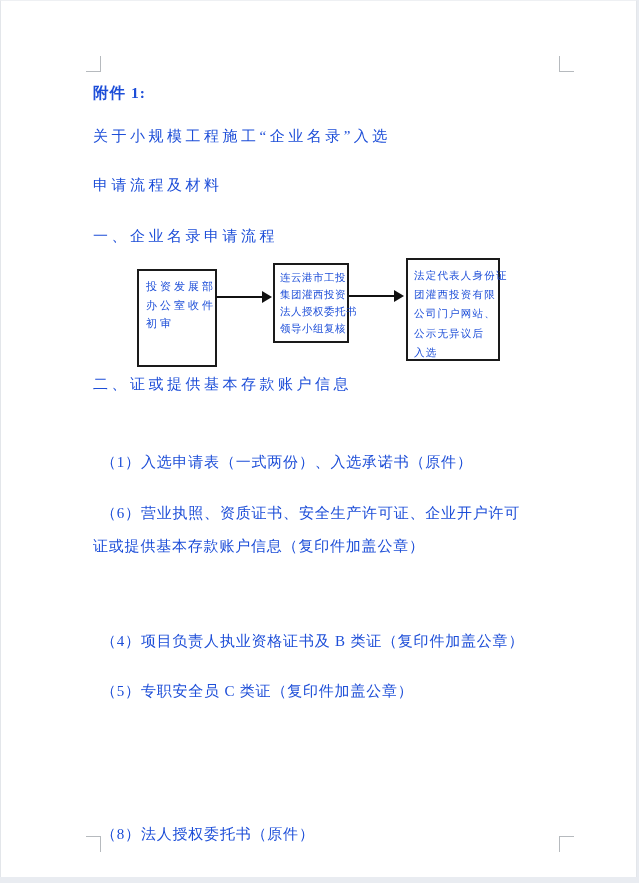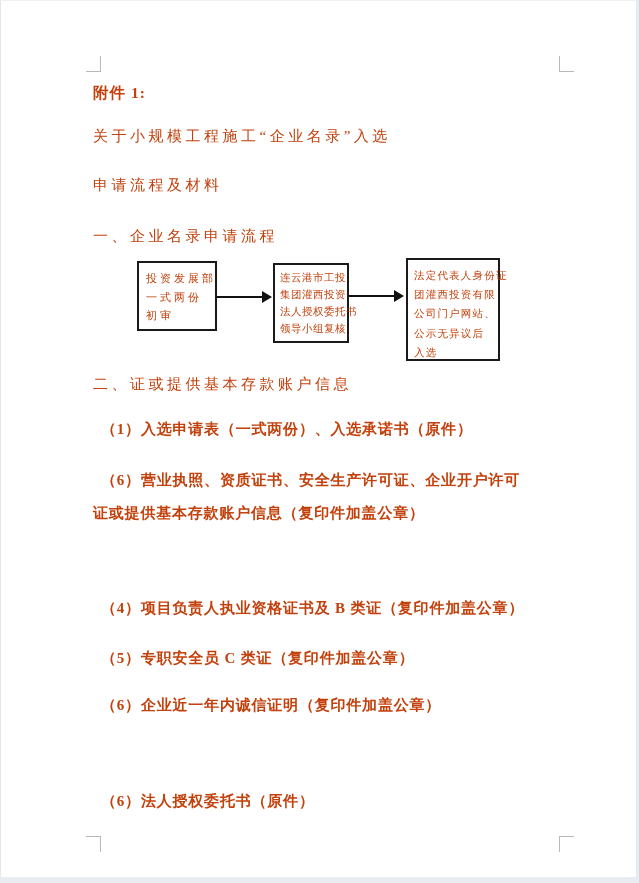--- a/index.html
+++ b/index.html
@@ -19,49 +19,49 @@
     position: absolute;
     left: 0;
     top: 0;
     width: 637px;
     height: 877px;
     background: #ffffff;
     border-left: 1px solid #e3e6ea;
     border-right: 1px solid #e3e6ea;
     border-top: 1px solid #eef0f3;
     box-sizing: border-box;
-    color: #c2410c;
+    color: #1d4ed8;
   }
   .txt {
     position: absolute;
     white-space: nowrap;
     font-size: 15px;
     line-height: 18px;
   }
   .reg { letter-spacing: 3.5px; font-weight: normal; }
-  .bold { letter-spacing: 0.8px; font-weight: bold; }
+  .bold { letter-spacing: 0.8px; font-weight: normal; margin-top: 33px; }
   .attach { font-weight: bold; letter-spacing: 1px; font-size: 15.5px; }
   .two-line {
     white-space: pre-line;
     line-height: 33px;
     text-indent: 8px;
   }
   .item { text-indent: 8px; }
   
   .fbox {
     position: absolute;
     border: 2px solid #1a1a1a;
     box-sizing: border-box;
     background: #ffffff;
   }
   .fbox .bline {
     display: block;
     white-space: nowrap;
   }
-  .fbox1 { left: 136px; top: 260px; width: 80px; height: 70px; padding: 6px 3px 0 7px; }
+  .fbox1 { left: 136px; top: 268px; width: 80px; height: 98px; padding: 6px 3px 0 7px; }
   .fbox1 .bline { font-size: 11px; letter-spacing: 3px; line-height: 18.5px; }
   .fbox2 { left: 272px; top: 262px; width: 76px; height: 80px; padding: 4px 0 0 5px; }
   .fbox2 .bline { font-size: 10.5px; letter-spacing: 0.5px; line-height: 17px; }
   .fbox3 { left: 405px; top: 257px; width: 94px; height: 103px; padding: 6px 0 0 6px; }
   .fbox3 .bline { font-size: 10.5px; letter-spacing: 1.2px; line-height: 19.2px; }
   .arrow-line {
     position: absolute;
     height: 2px;
     background: #111111;
   }
@@ -108,21 +108,21 @@
 
     <div class="txt reg" style="left:92px; top:126px;">关于小规模工程施工“企业名录”入选</div>
 
     <div class="txt reg" style="left:92px; top:175px;">申请流程及材料</div>
 
     <div class="txt reg" style="left:92px; top:226px;">一、企业名录申请流程</div>
 
     <div>
       <div class="fbox fbox1">
         <span class="bline">投资发展部</span>
-        <span class="bline">一式两份</span>
+        <span class="bline">办公室收件</span>
         <span class="bline">初审</span>
       </div>
 
       <div class="arrow-line" style="left:215px; top:295px; width:47px;"></div>
       <div class="arrow-head" style="left:261px; top:290px;"></div>
 
       <div class="fbox fbox2">
         <span class="bline">连云港市工投</span>
         <span class="bline">集团灌西投资</span>
         <span class="bline">法人授权委托书</span>
@@ -146,20 +146,19 @@
     <div class="txt bold item" style="left:92px; top:419px;">（1）入选申请表（一式两份）、入选承诺书（原件）</div>
 
     <div class="txt bold two-line" style="left:92px; top:463px;">（6）营业执照、资质证书、安全生产许可证、企业开户许可
 证或提供基本存款账户信息（复印件加盖公章）</div>
 
 
     <div class="txt bold item" style="left:92px; top:598px;">（4）项目负责人执业资格证书及 B 类证（复印件加盖公章）</div>
 
     <div class="txt bold item" style="left:92px; top:648px;">（5）专职安全员 C 类证（复印件加盖公章）</div>
 
-    <div class="txt bold item" style="left:92px; top:695px;">（6）企业近一年内诚信证明（复印件加盖公章）</div>
 
 
-    <div class="txt bold item" style="left:92px; top:791px;">（6）法人授权委托书（原件）</div>
+    <div class="txt bold item" style="left:92px; top:791px;">（8）法人授权委托书（原件）</div>
 
   </div>
   <div class="bottom-strip"></div>
 </div>
 
 </body></html>

